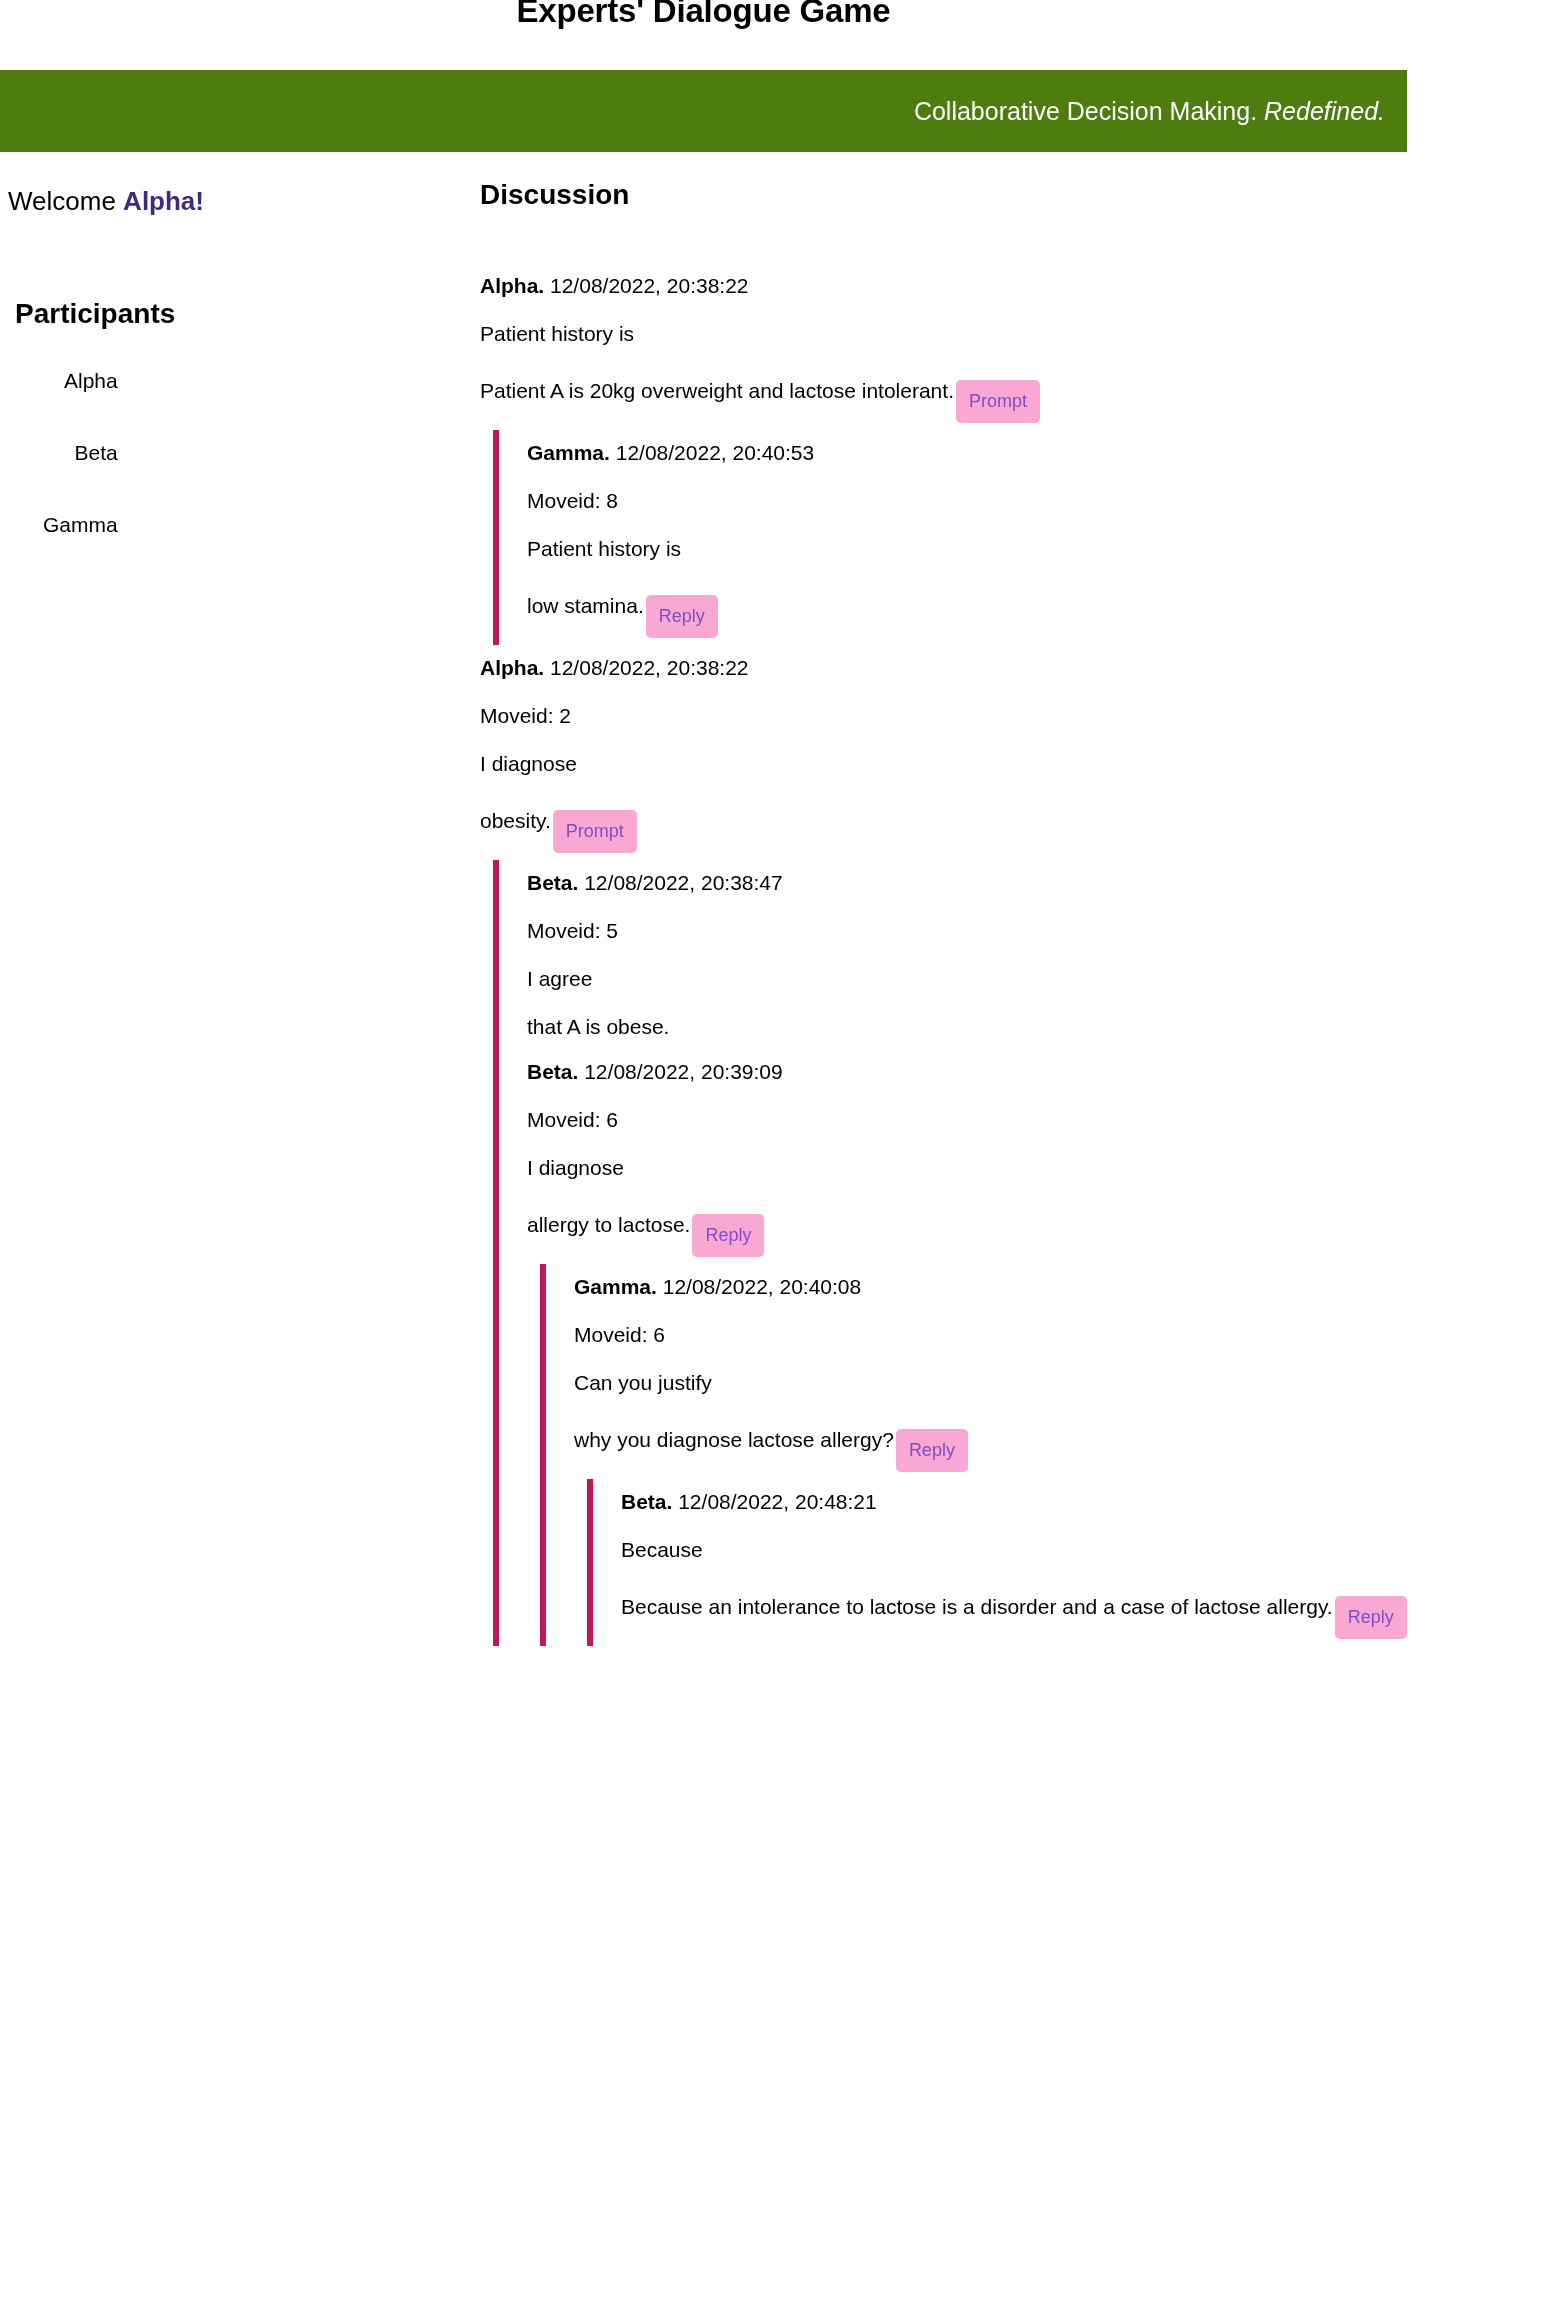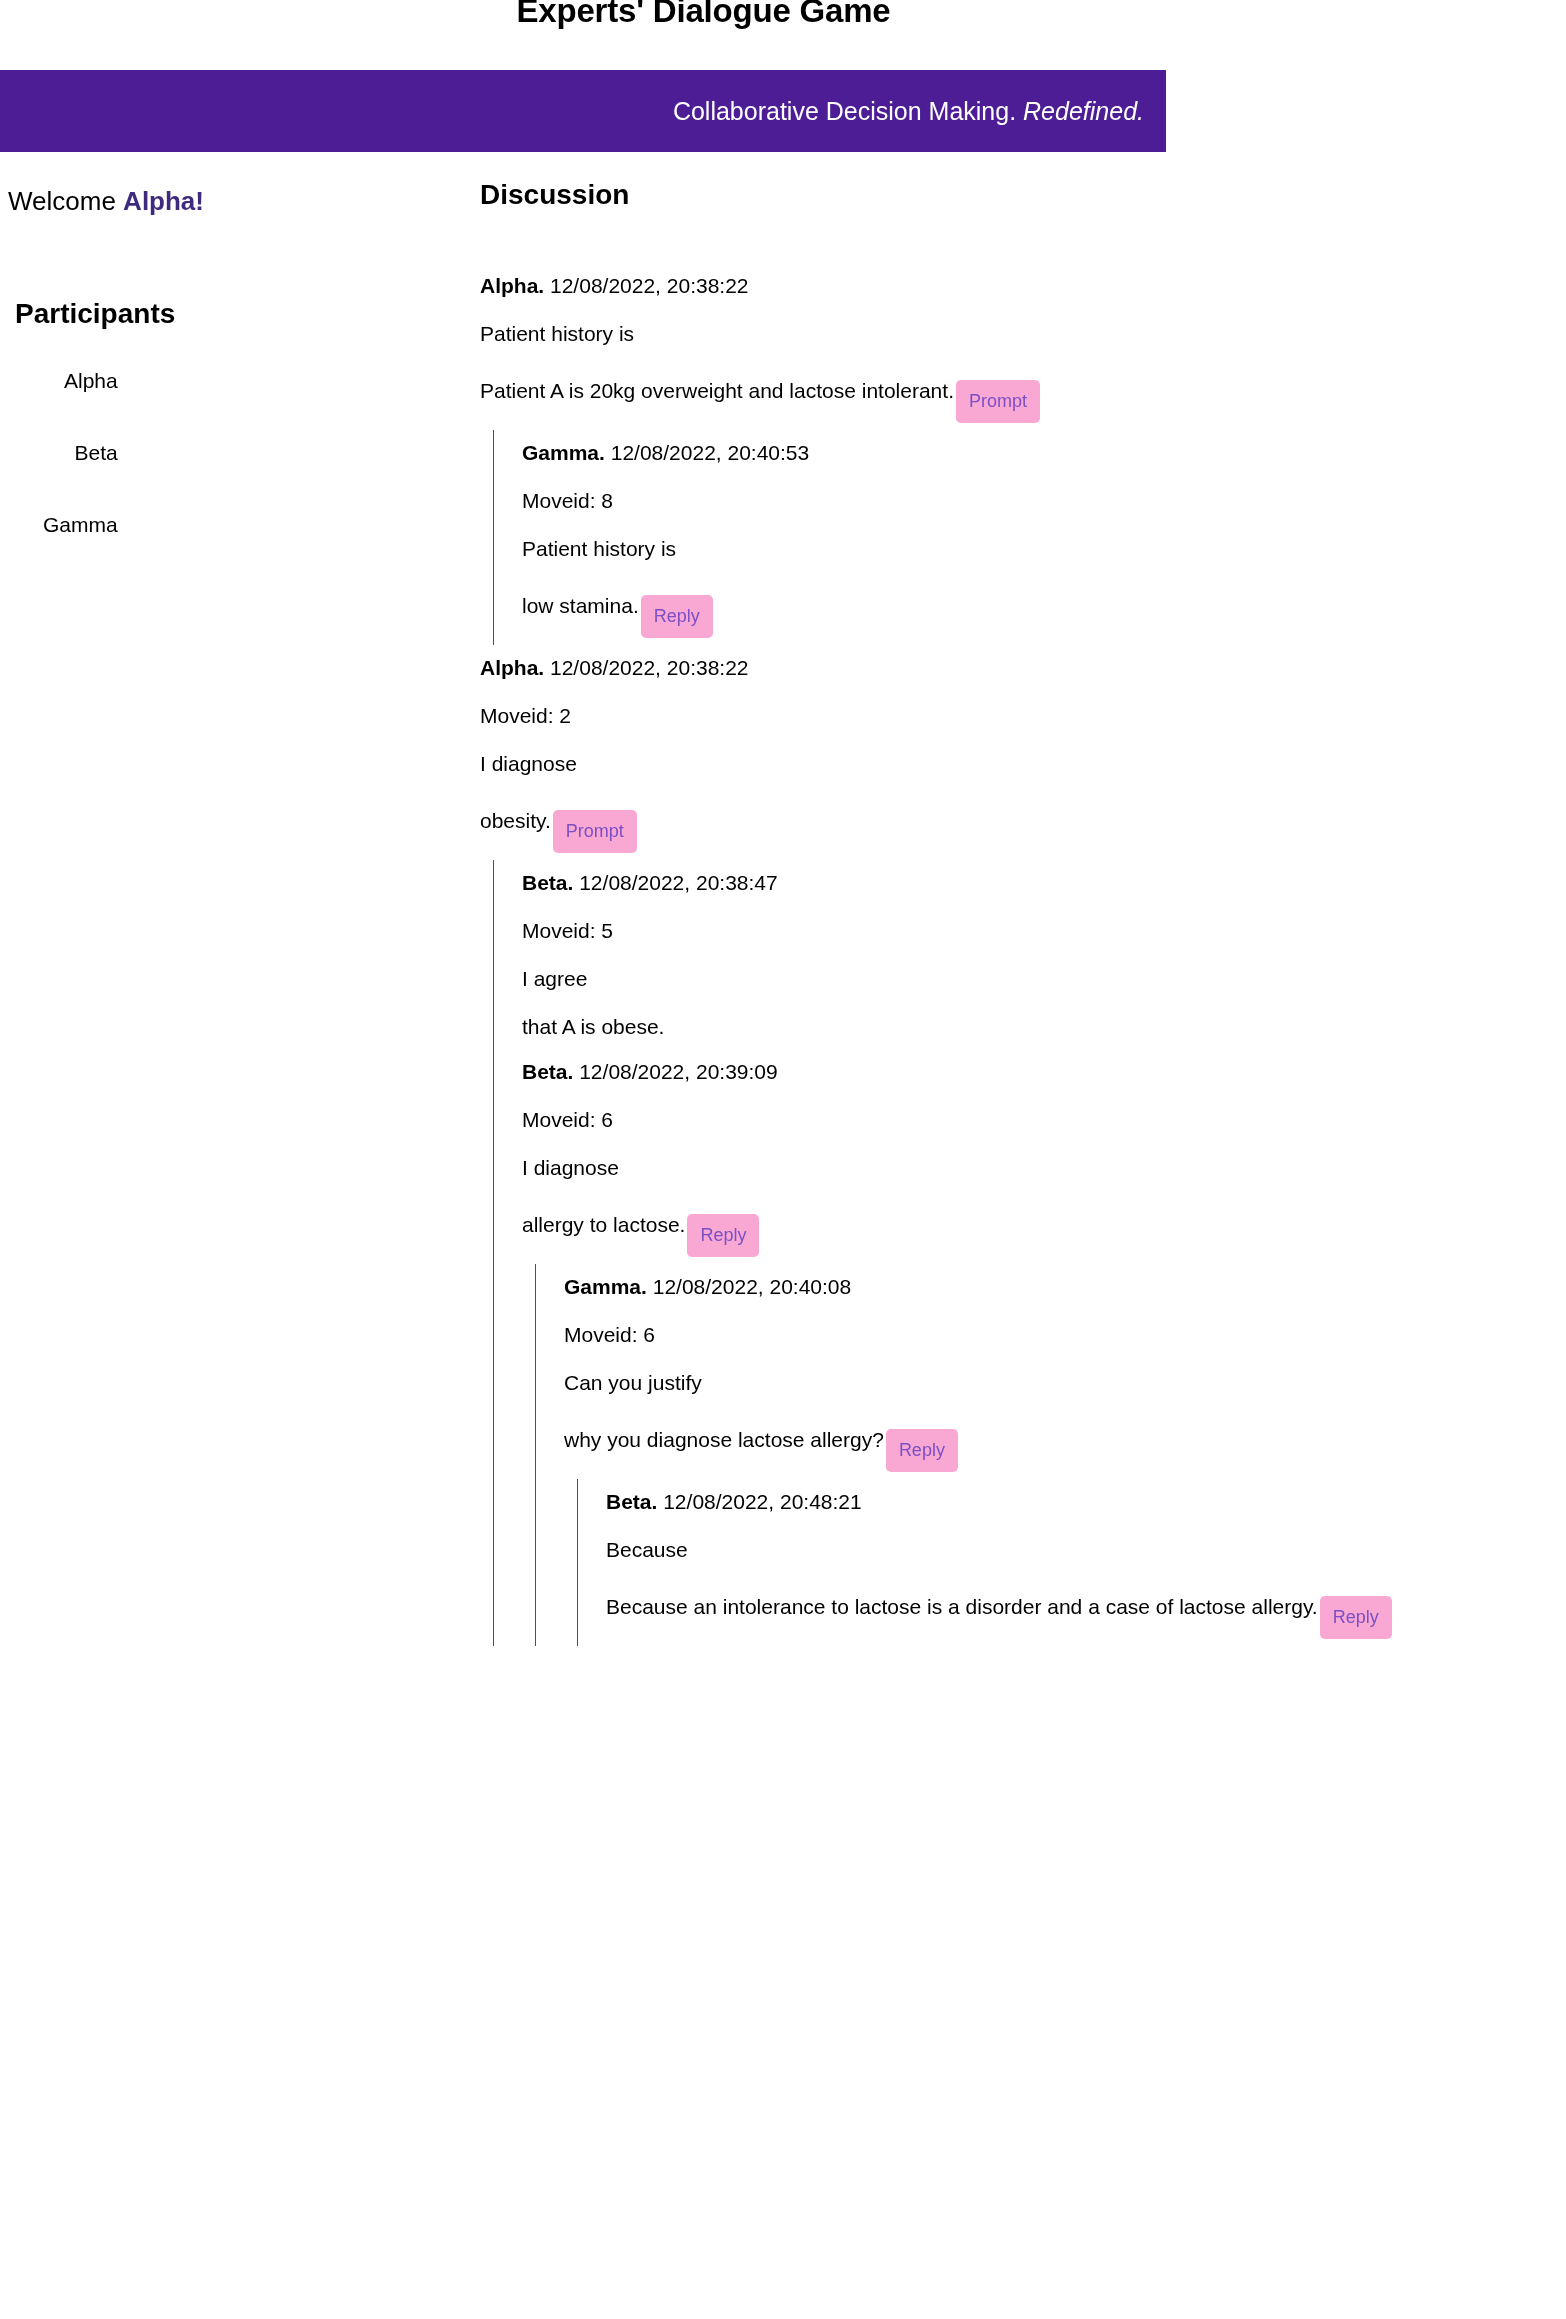--- a/index.html
+++ b/index.html
@@ -29,23 +29,23 @@
     left: 0;
     width: 1407px;
     letter-spacing: -0.2px;
   }
 
   
   .banner {
     position: absolute;
     top: 70px;
     left: 0;
-    width: 1166px;
+    width: 1407px;
     height: 82px;
-    background: #4c1d95;
+    background: #4d7c0f;
     box-sizing: border-box;
   }
   .banner-inner {
     position: absolute;
     right: 22px;
     top: 50%;
     transform: translateY(-50%);
     color: #ffffff;
     font-size: 25px;
     white-space: nowrap;
@@ -132,21 +132,21 @@
     position: relative;
     padding: 0;
   }
   .msg > .msg-body {
     padding-top: 0;
   }
   
   .msg .replies {
     margin-left: 13px;
     padding-left: 28px;
-    border-left: 1px solid #be185d;
+    border-left: 6px solid #be185d;
   }
   .msg-head {
     font-size: 21px;
     line-height: 1.0;
     margin: 0;
     padding: 12px 0 0 0;
     white-space: nowrap;
   }
   .msg-head .author {
     font-weight: bold;

